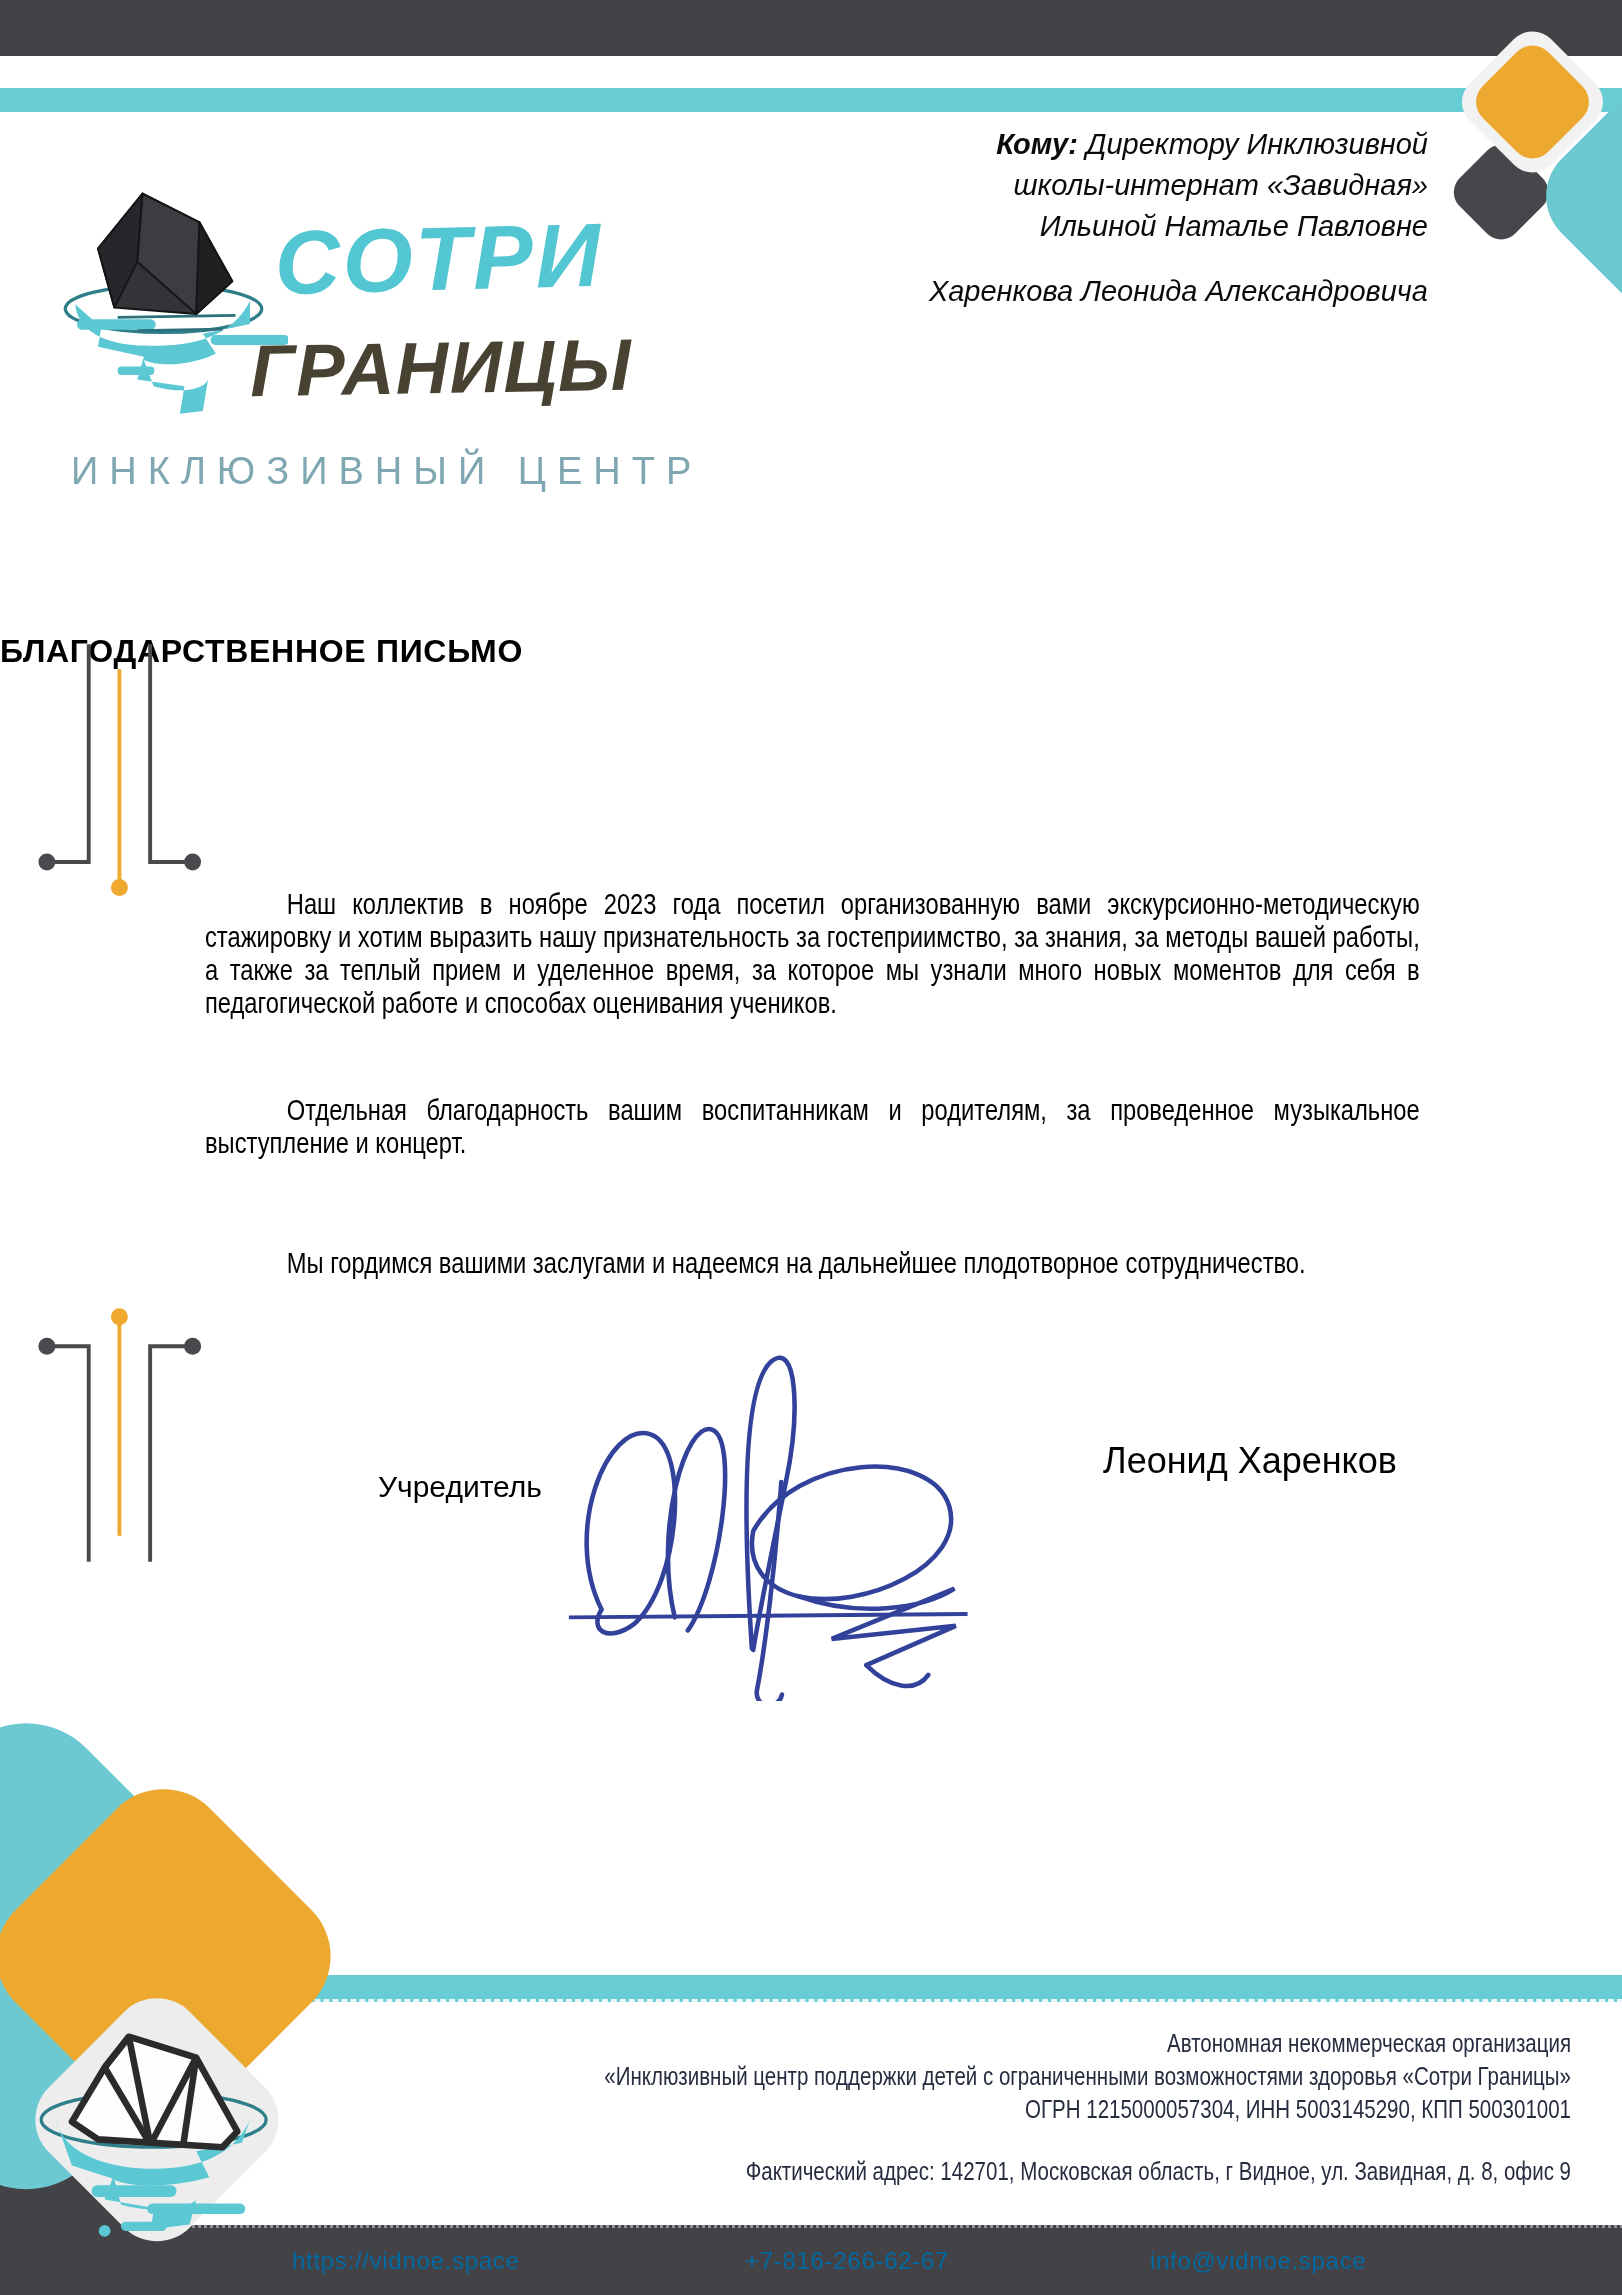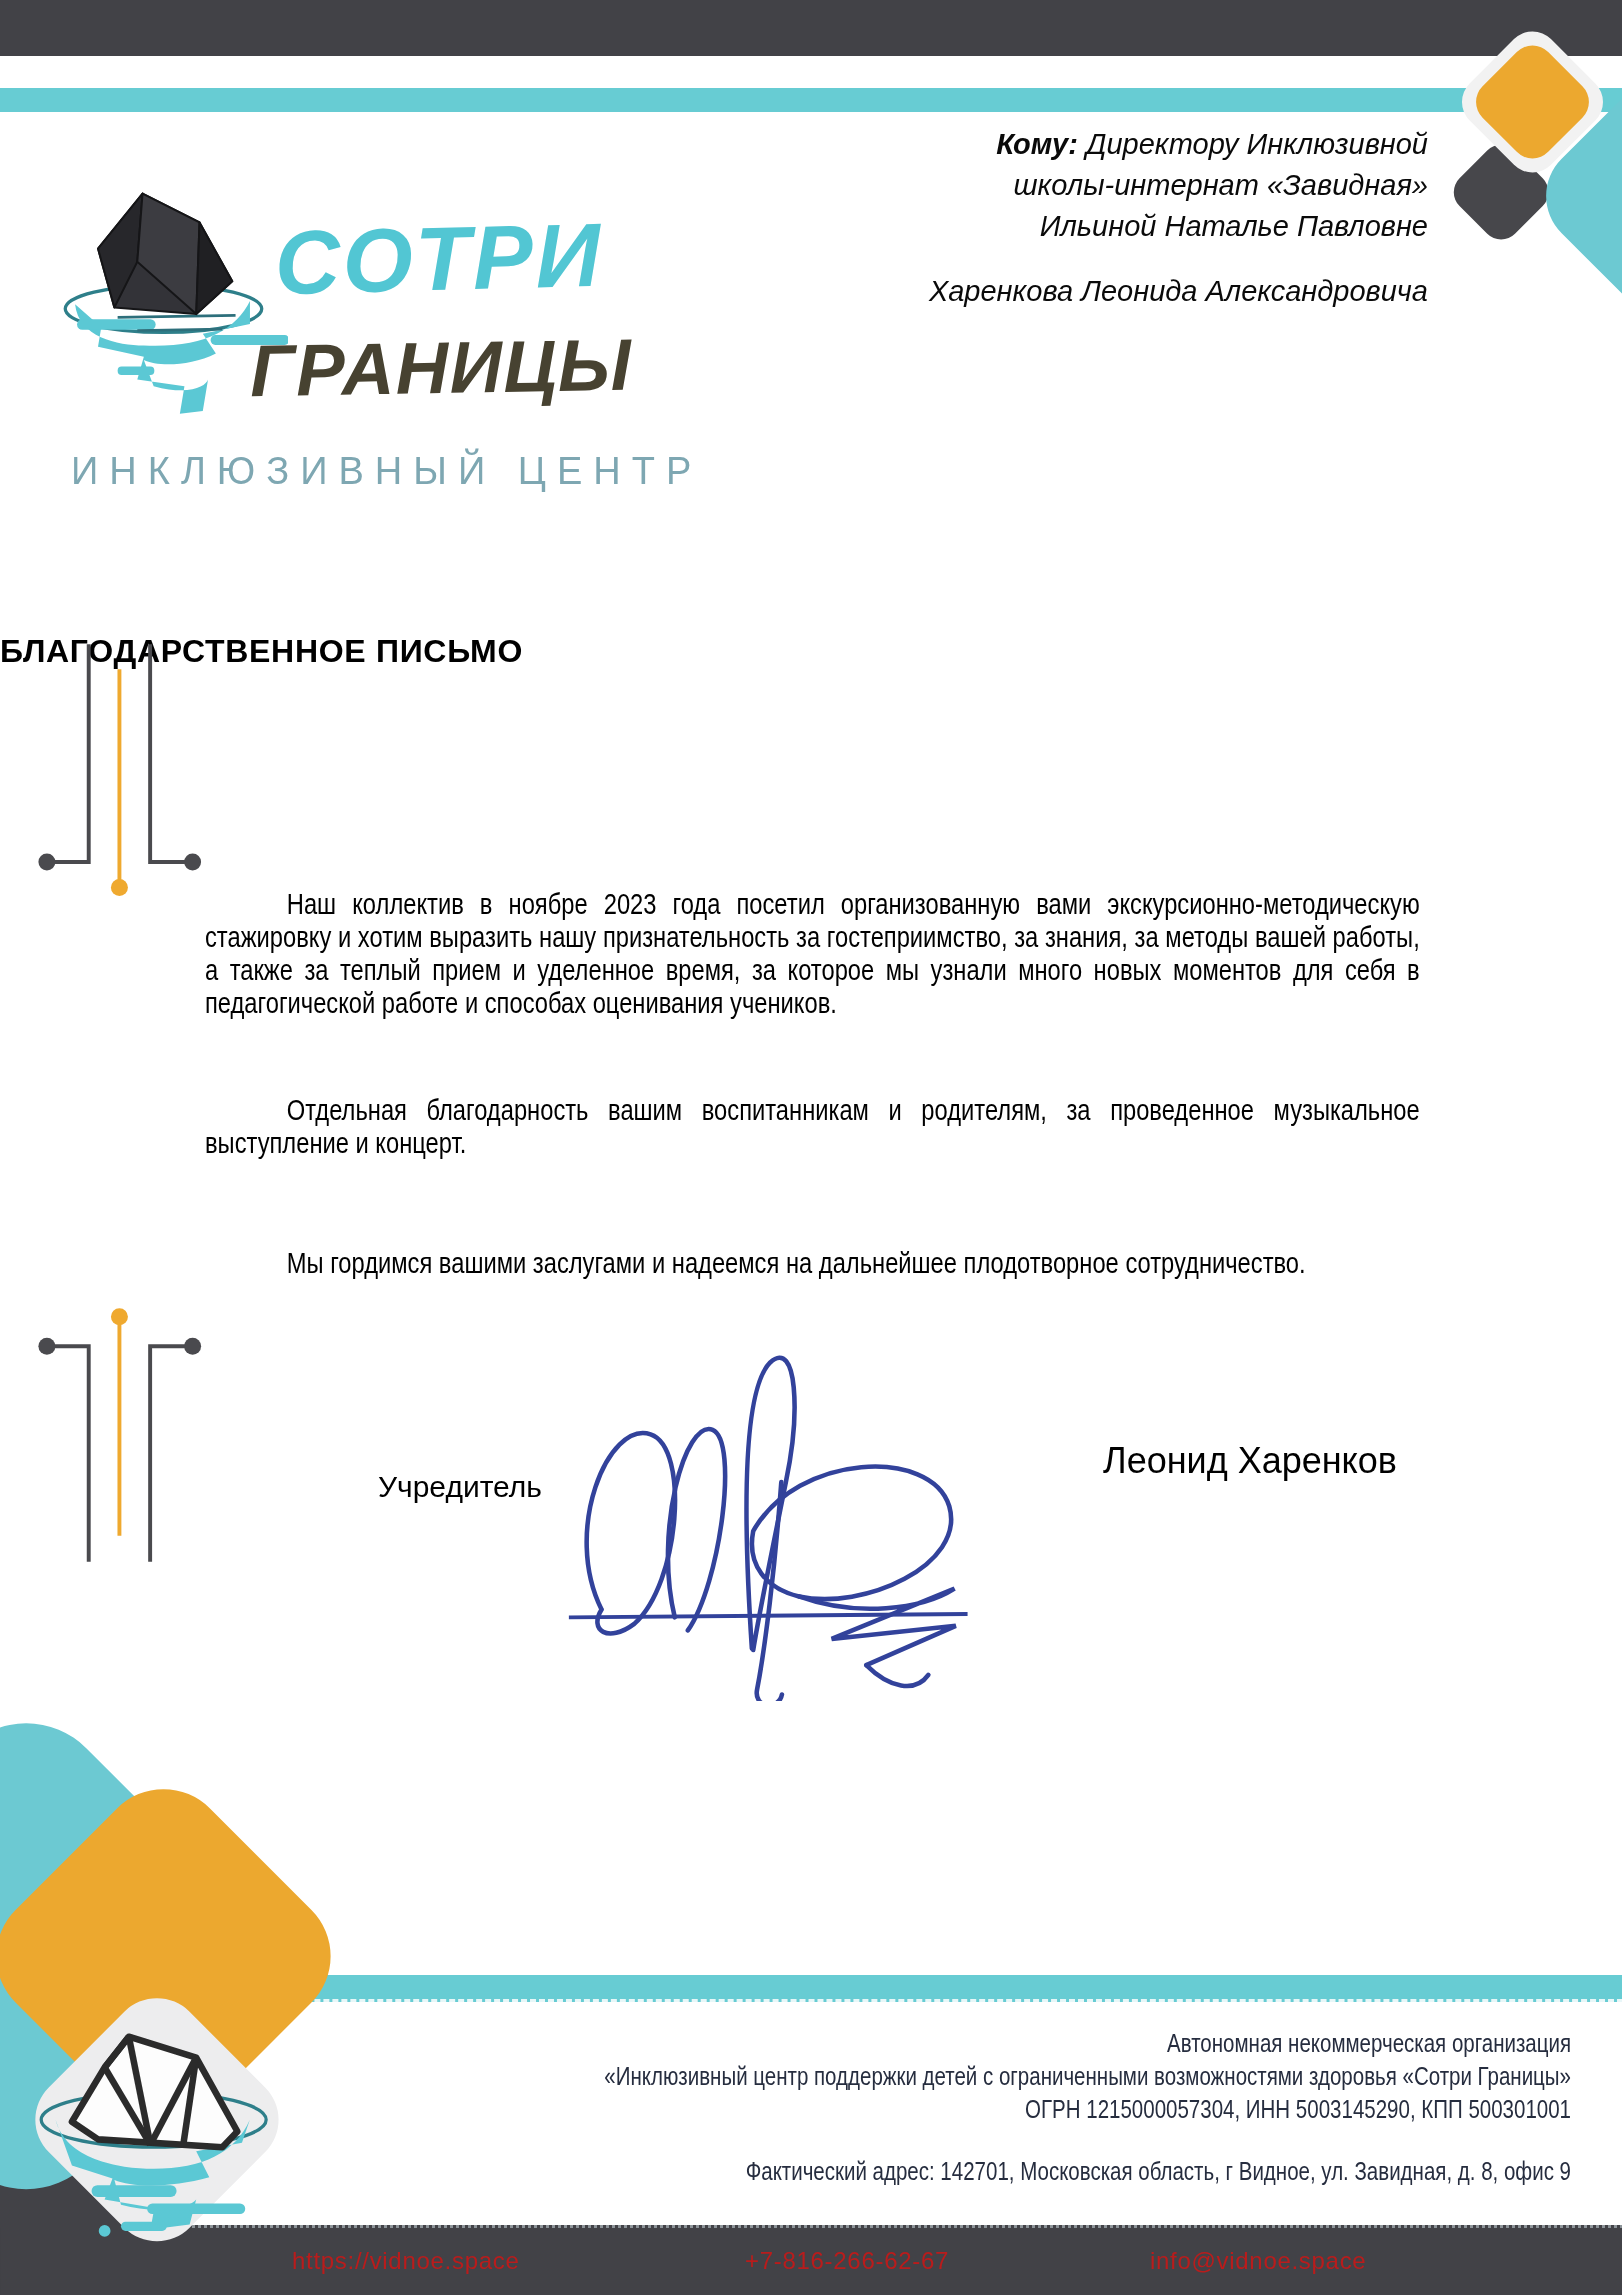--- a/index.html
+++ b/index.html
@@ -34,21 +34,21 @@
   
   #footer-block{top:2027px;right:52px;width:1472px;transform:scaleX(0.82);
     transform-origin:100% 0;text-align:right;font-size:25px;line-height:33px;color:#262d3f;}
   #footer-block .gapaddr{height:29.4px;}
   
   #bottom-stripe{left:0;top:1975px;width:1623px;height:24px;background:#67ccd3;
     border-bottom:3.3px dashed #e8f7f8;box-sizing:content-box;}
   
   #bottom-band{left:0;top:2225px;width:1623px;height:71px;background:#424247;
     border-top:3.3px dotted #8d9499;box-sizing:border-box;}
-  .band-link{top:2247px;font-size:24px;color:#b91c1c;letter-spacing:0.7px;}
+  .band-link{top:2247px;font-size:24px;color:#0369a1;letter-spacing:0.7px;}
   #link-site{left:292px;} #link-phone{left:745px;} #link-mail{left:1150px;}
   svg{display:block;}
 </style>
 </head>
 <body>
 
 <div id="page">
 
   <div class="abs" id="topbar-dark"></div>
   <div class="abs" id="topbar-teal"></div>

